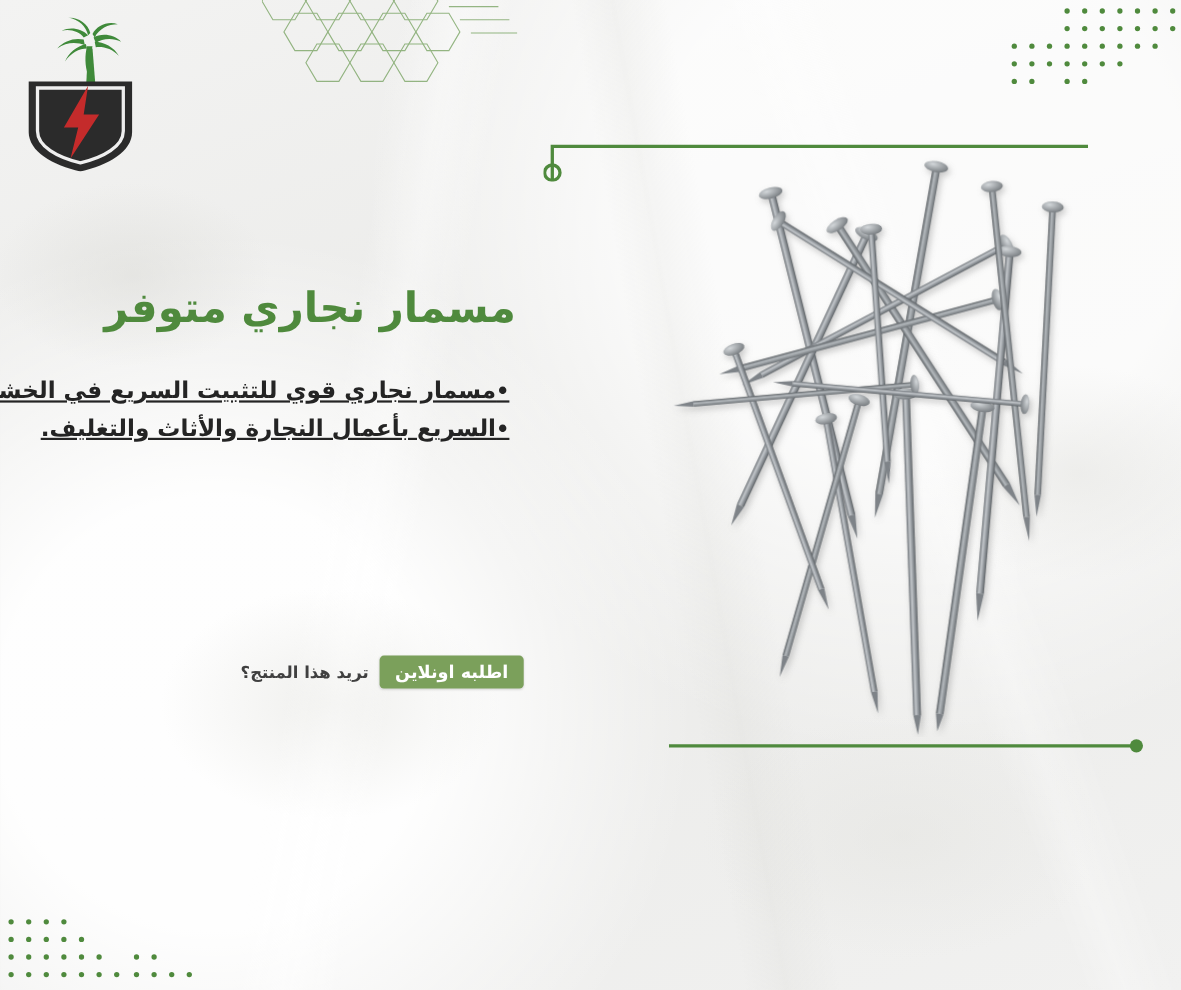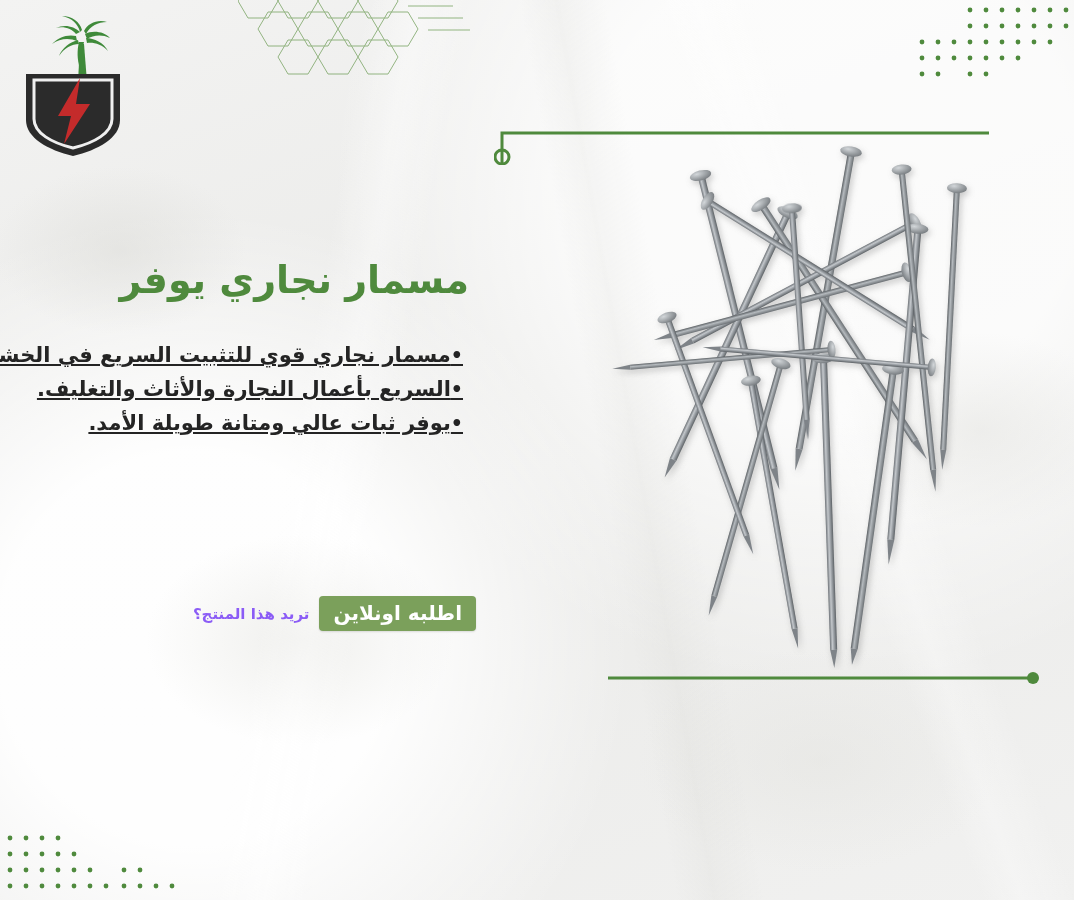--- a/index.html
+++ b/index.html
@@ -73,24 +73,24 @@
     color:#242424;margin-inline-start:6px;font-size:19px;
   }
   .bullets ul{margin:0;padding:0;}
 
   
   .cta-wrap{
     position:absolute;right:598px;top:596px;
     display:flex;align-items:center;gap:10px;flex-direction:row;
   }
   .cta-ghost{
-    color:#8b5cf6;font-size:15px;font-weight:bold;white-space:nowrap;
+    color:#404040;font-size:15px;font-weight:bold;white-space:nowrap;
   }
   .cta-pill{
-    background:#7ba05b;color:#ffffff;font-size:20px;font-weight:bold;
+    background:#7ba05b;color:#ffffff;font-size:16px;font-weight:bold;
     padding:5px 14px 6px;border-radius:4px;white-space:nowrap;
     box-shadow:0 1px 2px rgba(0,0,0,.12);
   }
 
   
   .product{
     position:absolute;left:600px;top:110px;width:420px;height:560px;
   }
 
   
@@ -356,27 +356,26 @@
       </g>
       <g transform="rotate(95 230 250)">
         <rect x="226" y="150" width="5" height="210" fill="url(#nail)"></rect>
         <ellipse cx="228.5" cy="148" rx="9" ry="4" fill="url(#headg)"></ellipse>
         <polygon points="226,360 231,360 228.5,378" fill="#7e8388"></polygon>
       </g>
     </g>
   </svg>
 </div>
 
-<div class="title">مسمار نجاري يوفر</div>
+<div class="title">مسمار نجاري متوفر</div>
 
 <div class="bullets">
   <ul>
     <li>مسمار نجاري قوي للتثبيت السريع في الخشب.</li>
     <li>السريع بأعمال النجارة والأثاث والتغليف.</li>
-    <li>يوفر ثبات عالي ومتانة طويلة الأمد.</li>
   </ul>
 </div>
 
 <div class="cta-wrap">
   <div class="cta-pill">اطلبه اونلاين</div>
   <div class="cta-ghost">تريد هذا المنتج؟</div>
 </div>
 
 <div class="footer">
 

